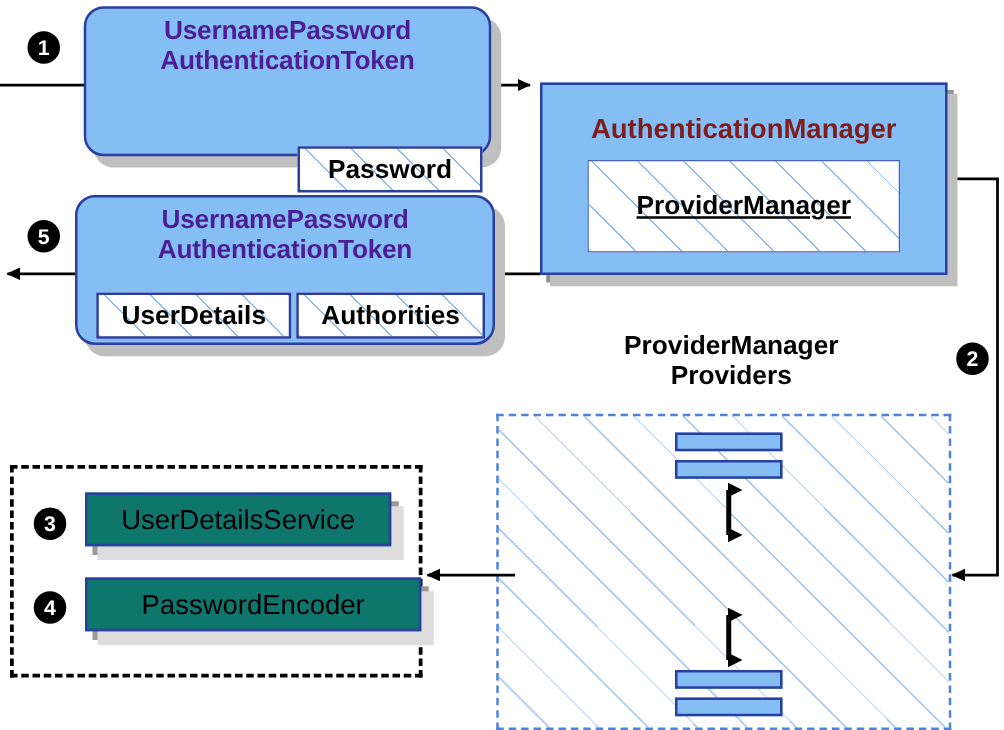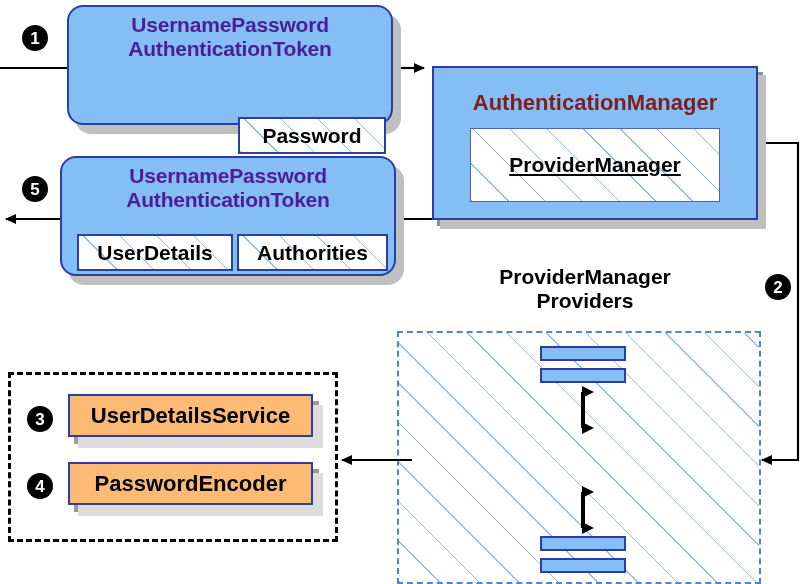--- a/index.html
+++ b/index.html
@@ -88,27 +88,27 @@
     align-items: center;
     justify-content: center;
     font-size: 21px;
     font-weight: bold;
     color: #000;
   }
   .mgr-inner > span { position: relative; z-index: 2; text-decoration: underline; }
 
   
   .svc-box {
-    background: #fdba74;
+    background: #0f766e;
     border: 2px solid #2a3fa0;
     display: flex;
     align-items: center;
     justify-content: center;
     font-size: 22px;
-    font-weight: bold;
+    font-weight: normal;
     color: #000;
     box-shadow: 10px 11px 0 0 #dcdcdc, 6px 7px 0 0 #9a9a9a;
     z-index: 5;
   }
 
   .dao-box {
     background: #85bdf5;
     border: 2px solid #2a3fa0;
     display: flex;
     align-items: center;
@@ -286,17 +286,17 @@
 
   <div class="abs mini-bar" style="left:540px; top:536px; width:86px; height:15px;"></div>
   <div class="abs mini-bar" style="left:540px; top:558px; width:86px; height:15px;"></div>
 
   <div class="abs dashed-black" style="left:8px; top:372px; width:330px; height:170px;"></div>
 
   <div class="abs svc-box" style="left:68px; top:394px; width:245px; height:43px;">
     <span>UserDetailsService</span>
   </div>
 
-  <div class="abs svc-box" style="left:68px; top:462px; width:245px; height:43px;">
+  <div class="abs svc-box" style="left:68px; top:462px; width:269px; height:43px;">
     <span>PasswordEncoder</span>
   </div>
 
 </div>
 
 </body></html>

